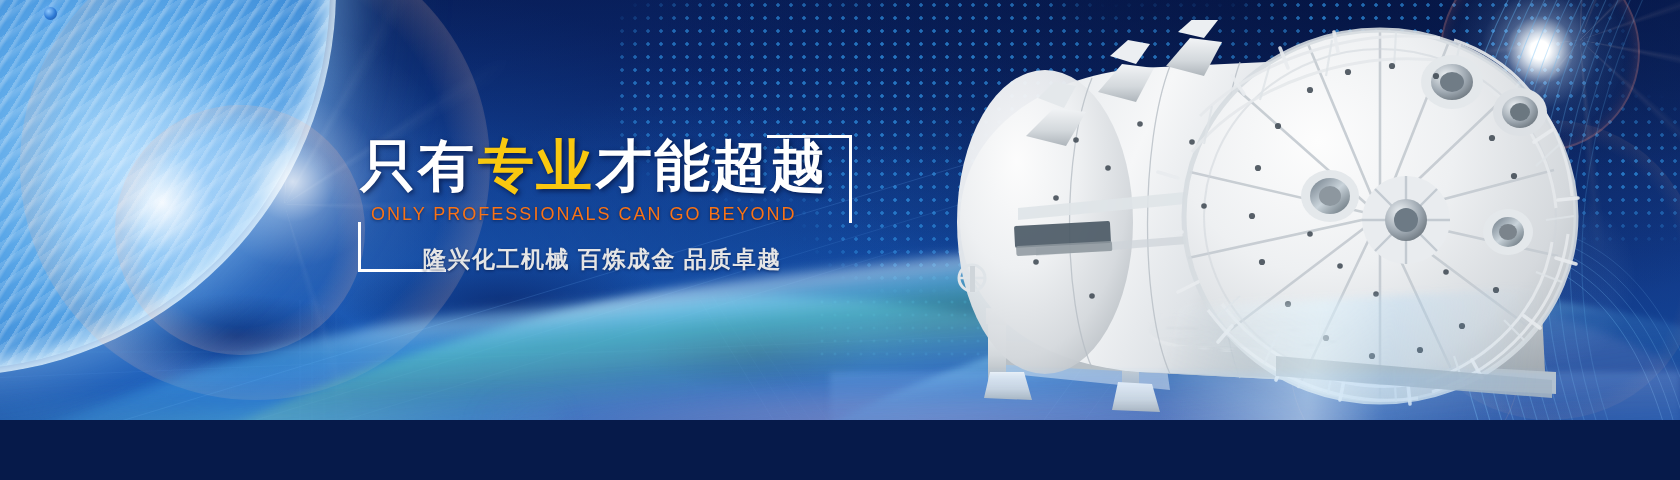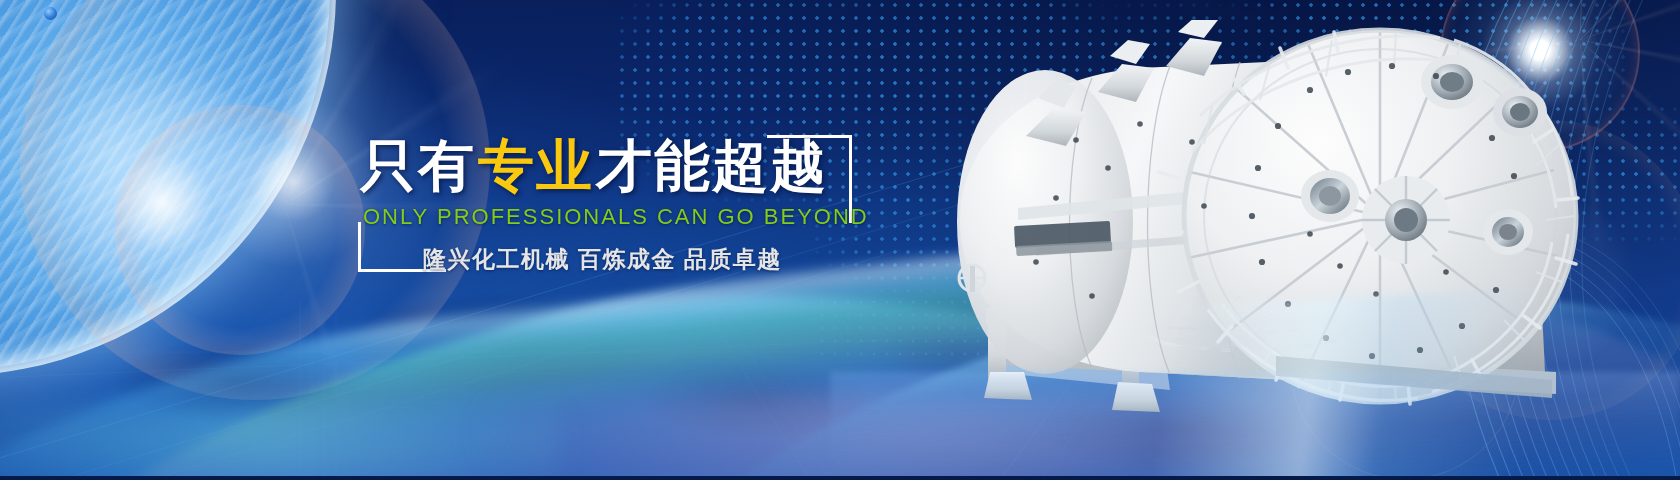--- a/index.html
+++ b/index.html
@@ -1,20 +1,20 @@
 <!DOCTYPE html>
 <html><head>
 <meta charset="utf-8">
 <title>Banner</title>
 <style>
   html,body{margin:0;padding:0;background:#061a4a;}
   *{box-sizing:border-box;}
   #banner{
     position:relative;
-    width:1680px;height:476px;
+    width:1680px;height:420px;
     overflow:hidden;
     font-family:"Liberation Sans","DejaVu Sans",sans-serif;
     background:#0b2a6b;
   }
   .layer{position:absolute;inset:0;pointer-events:none;}
 
   
   #bg-base{
     background:
       radial-gradient(ellipse 1100px 700px at 16% 96%, #1c63c4 0%, rgba(23,80,170,0) 62%),
@@ -285,26 +285,26 @@
     line-height:1;
     color:#ffffff;
     text-shadow:0 0 1px rgba(10,35,95,.9), 2px 2px 5px rgba(4,18,60,.7);
   }
   .hl-main .accent{
     color:#f9c80f;
     text-shadow:0 0 1px rgba(10,35,95,.9), 2px 2px 5px rgba(4,18,60,.75);
     padding:0 2px;
   }
   .hl-en{
-    position:absolute;left:8px;top:76px;
+    position:absolute;left:16px;top:76px;
     white-space:nowrap;
-    font-size:22px;
+    font-size:18px;
     font-weight:400;
     letter-spacing:2.0px;
-    color:#84cc16;
+    color:#f97316;
     text-shadow:0 1px 3px rgba(4,18,60,.6);
   }
   .hl-sub{
     position:absolute;left:68px;top:116px;
     white-space:nowrap;
     font-size:23px;
     font-weight:700;
     letter-spacing:1.5px;
     color:#e5e5e5;
     text-shadow:0 1px 3px rgba(4,18,60,.6);

